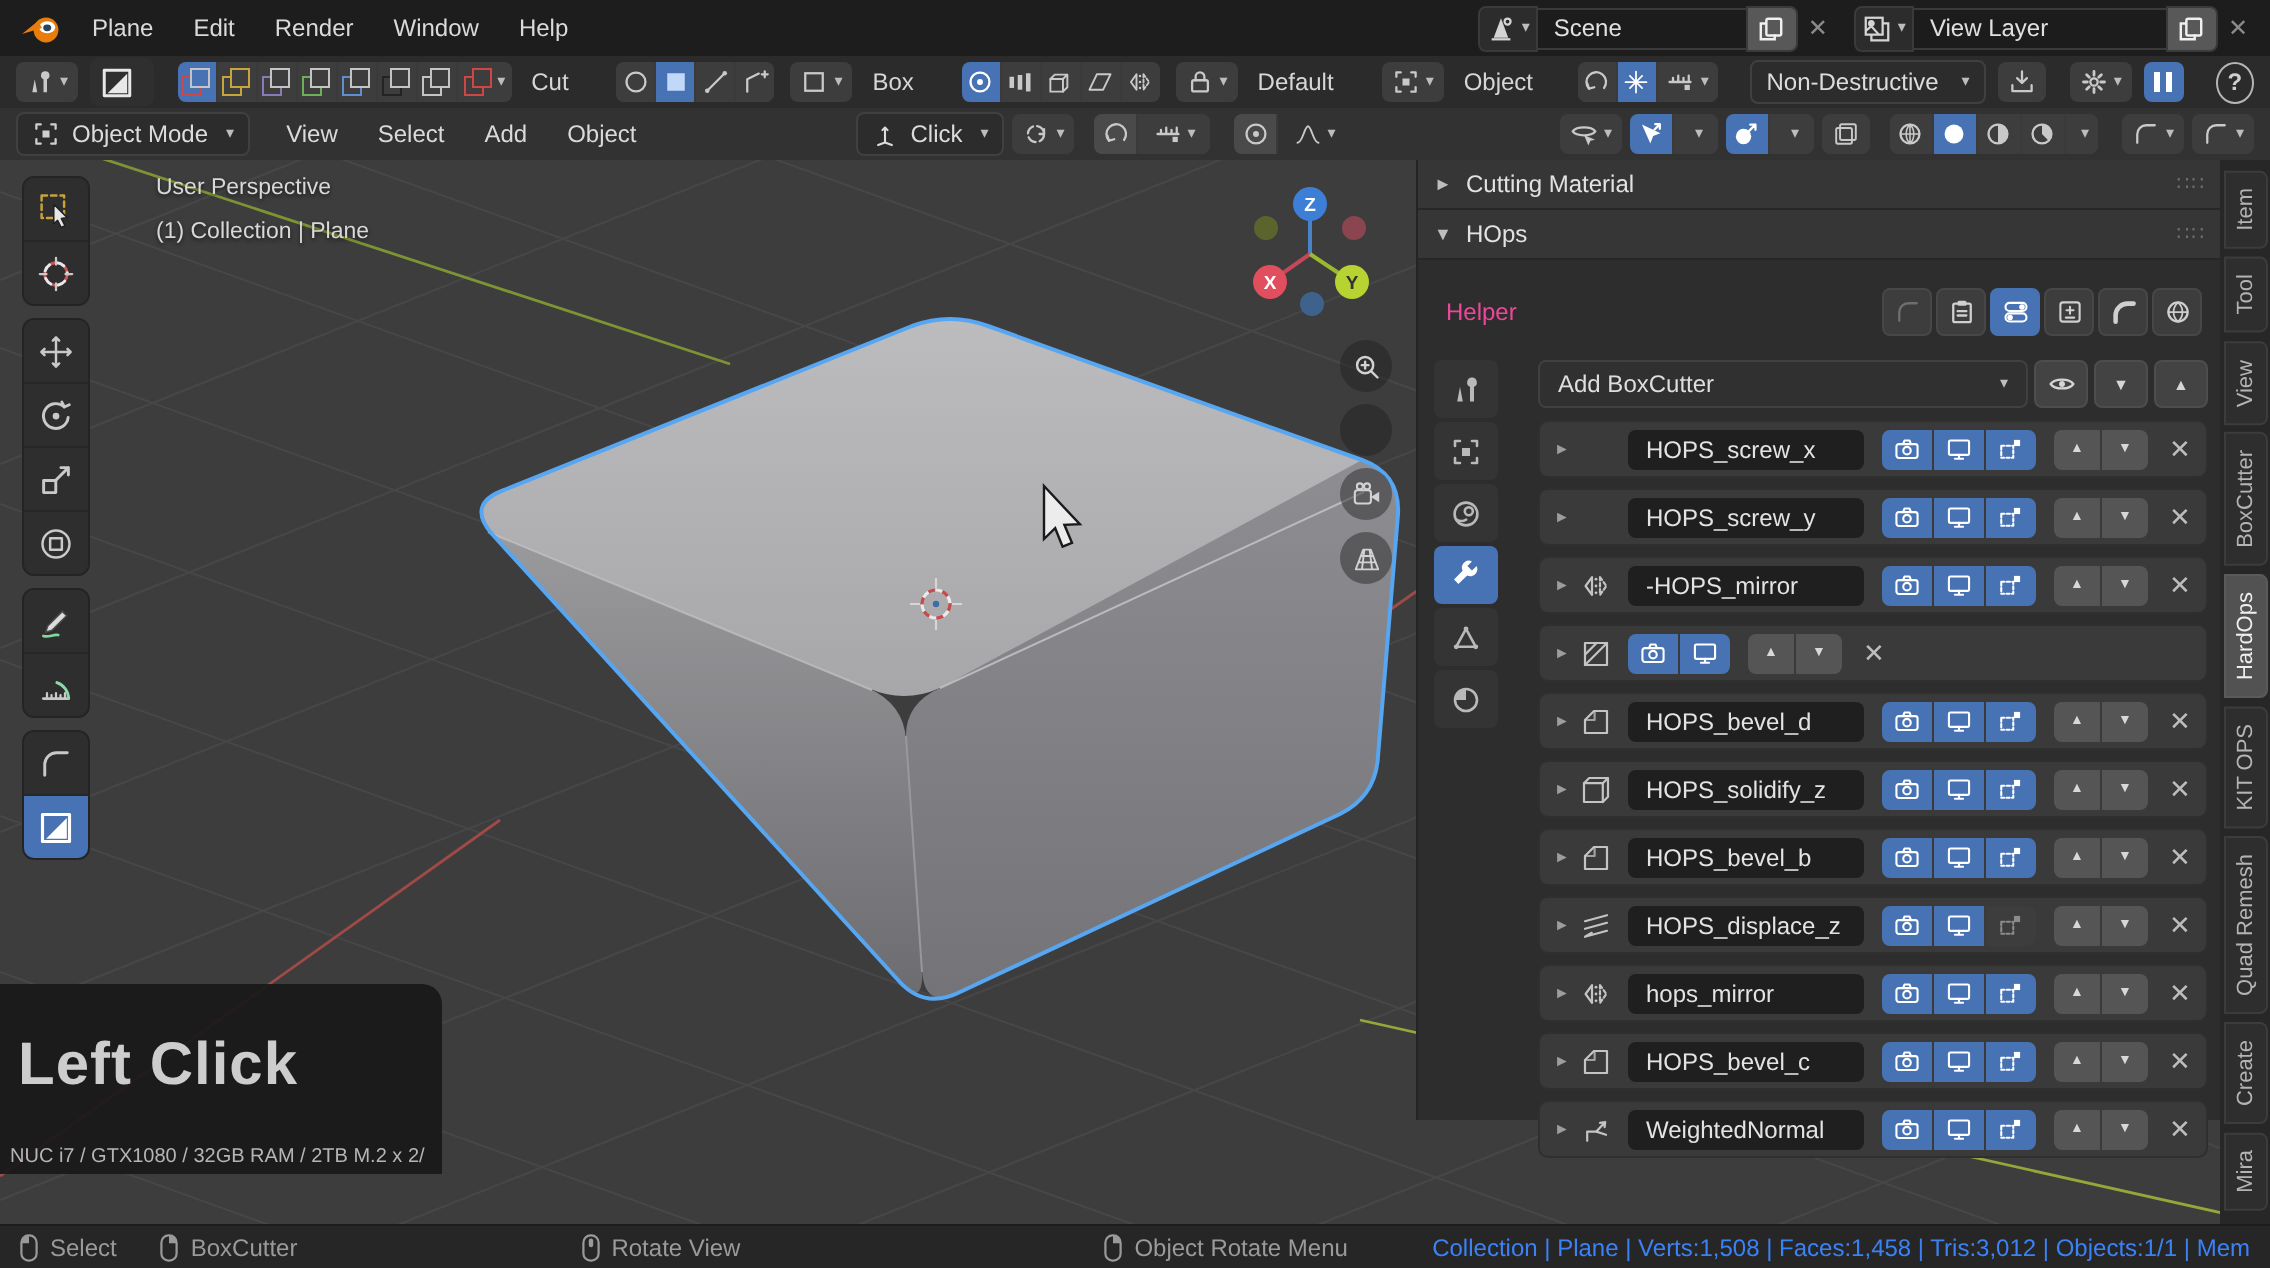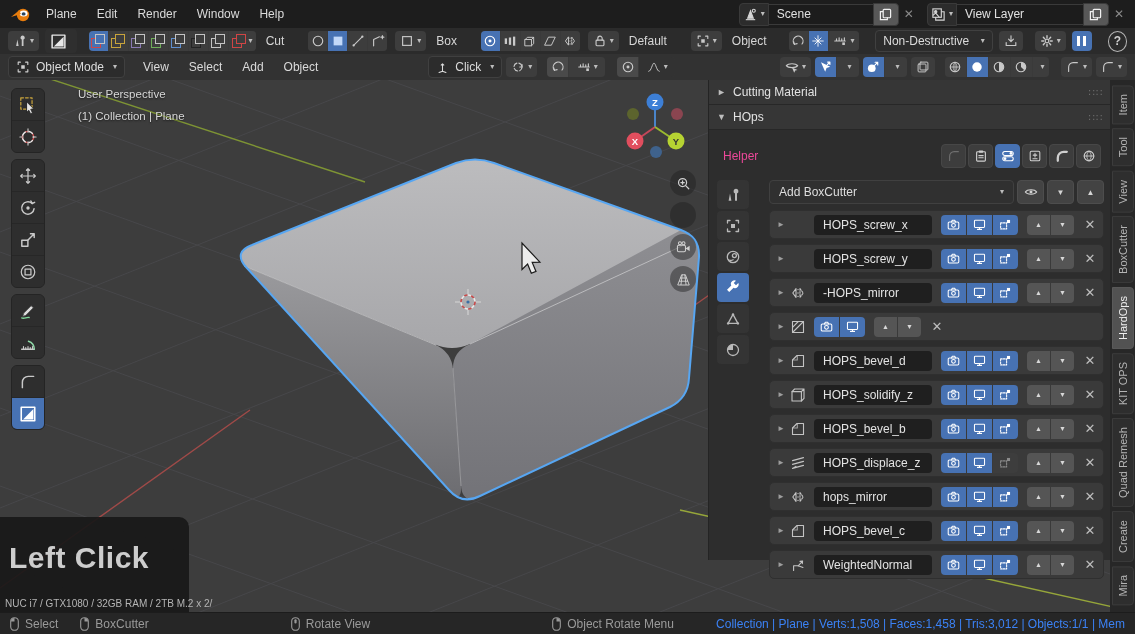--- a/index.html
+++ b/index.html
@@ -48,21 +48,21 @@
   .ltgroup{display:flex;flex-direction:column;background:#2e2e2e;border:1px solid #242424;border-radius:6px;overflow:hidden;}
   .ltool{width:32px;height:31px;display:flex;align-items:center;justify-content:center;background:#2e2e2e;border-bottom:1px solid #272727;}
   .ltool:last-child{border-bottom:none;}
   .ltool .ico{width:18px;height:18px;color:#c9c9c9;}
   .ltool.on{background:#4772b3;}
   .ltool.on .ico{color:#fff;}
   #nav-gizmo{position:absolute;left:624px;top:12px;width:62px;height:72px;}
   .vp-btn{position:absolute;left:670px;width:26px;height:26px;border-radius:50%;background:rgba(30,30,30,.45);
           display:flex;align-items:center;justify-content:center;}
   .vp-btn .ico{width:15px;height:15px;color:#d2d2d2;}
-  #overlay-box{position:absolute;left:0;top:437px;width:189px;height:95px;background:rgba(24,24,24,.92);border-radius:0 10px 0 0;}
+  #overlay-box{position:absolute;left:0;top:412px;width:221px;height:95px;background:rgba(24,24,24,.92);border-radius:0 10px 0 0;}
   #overlay-title{position:absolute;left:9px;top:24px;font-size:30px;font-weight:bold;color:#cdcdcd;letter-spacing:.5px;}
   #overlay-hw{position:absolute;left:5px;bottom:3px;font-size:10px;color:#b5b5b5;white-space:nowrap;}
   
   #right-panel{position:absolute;left:708px;top:80px;width:402px;height:480px;background:#2d2d2d;border-left:1px solid #242424;}
   .psec{height:24px;display:flex;align-items:center;background:#363636;border-bottom:1px solid #272727;padding:0 8px;gap:6px;}
   .psec .tri{font-size:9px;color:#bdbdbd;width:10px;}
   .psec .ptitle{color:#e2e2e2;}
   .grip{margin-left:auto;color:#6e6e6e;font-size:10px;letter-spacing:1px;}
   #helper-row{display:flex;align-items:center;padding:14px 10px 10px 14px;}
   #helper-label{color:#ec4899;}

